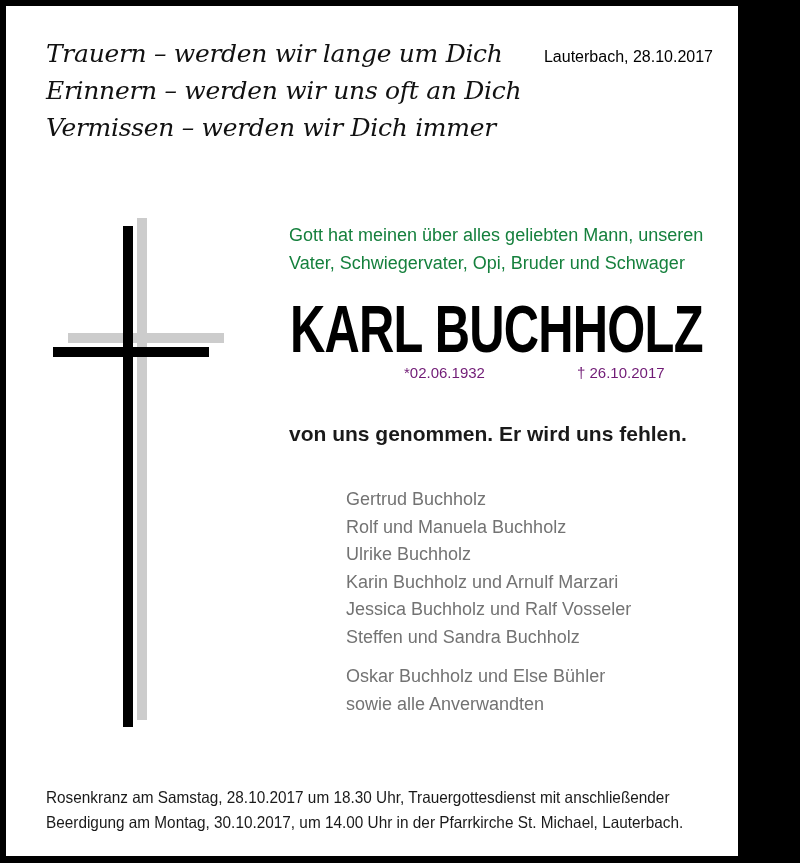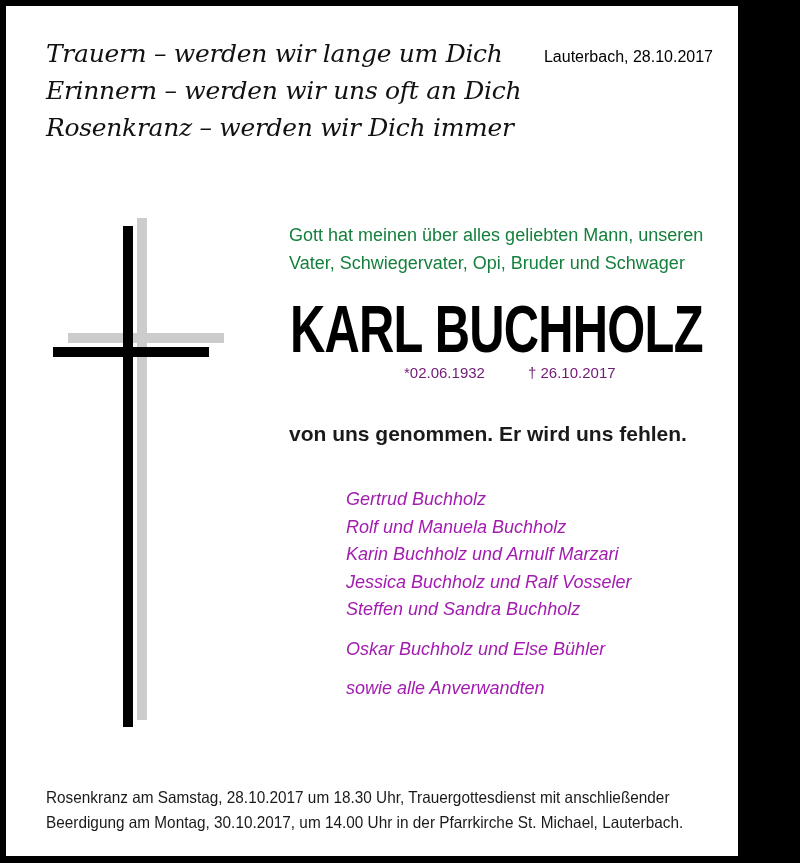--- a/index.html
+++ b/index.html
@@ -63,63 +63,62 @@
     }
 
     .dates {
       position: absolute;
       top: 358px;
       font-size: 15px;
       color: #701a75;
       white-space: nowrap;
     }
     .dates.born { left: 398px; }
-    .dates.died { left: 522px; }
+    .dates.died { left: 571px; }
 
     .closing {
       position: absolute;
       left: 283px; top: 416px;
       font-size: 21px;
       color: #1a1a1a;
       white-space: nowrap;
       font-weight: bold;
     }
 
     .mourners {
       position: absolute;
       left: 340px; top: 480px;
       font-size: 18px;
-      color: #a21caf;
+      color: #737373;
       white-space: nowrap;
-      font-style: italic;
     }
     .mourners .row { height: 27.5px; line-height: 27.5px; }
     .mourners .gap1 { margin-top: 12px; }
-    .mourners .gap2 { margin-top: 12px; }
+    .mourners .gap2 { }
 
     .service {
       position: absolute;
       left: 40px; top: 779px;
       font-size: 16.5px;
       line-height: 25px;
       color: #1a1a1a;
       white-space: nowrap;
       transform: scaleX(0.93);
       transform-origin: left top;
     }
   </style>
 </head>
 <body>
 
 <div class="sheet">
 
   <div class="verse">
     <div>Trauern – werden wir lange um Dich</div>
     <div>Erinnern – werden wir uns oft an Dich</div>
-    <div>Rosenkranz – werden wir Dich immer</div>
+    <div>Vermissen – werden wir Dich immer</div>
   </div>
 
   <div class="place-date">Lauterbach, 28.10.2017</div>
 
   <div>
     <div class="bar gray" style="left:131px; top:212px; width:10px; height:502px;"></div>
     <div class="bar gray" style="left:62px; top:327px; width:156px; height:10px;"></div>
     <div class="bar black" style="left:117px; top:220px; width:10px; height:501px;"></div>
     <div class="bar black" style="left:47px; top:341px; width:156px; height:10px;"></div>
   </div>
@@ -132,20 +131,21 @@
   <div class="name">KARL BUCHHOLZ</div>
 
   <div class="dates born">*02.06.1932</div>
   <div class="dates died">† 26.10.2017</div>
 
   <div class="closing">von uns genommen. Er wird uns fehlen.</div>
 
   <div class="mourners">
     <div class="row">Gertrud Buchholz</div>
     <div class="row">Rolf und Manuela Buchholz</div>
+    <div class="row">Ulrike Buchholz</div>
     <div class="row">Karin Buchholz und Arnulf Marzari</div>
     <div class="row">Jessica Buchholz und Ralf Vosseler</div>
     <div class="row">Steffen und Sandra Buchholz</div>
     <div class="row gap1">Oskar Buchholz und Else Bühler</div>
     <div class="row gap2">sowie alle Anverwandten</div>
   </div>
 
   <div class="service">
     <div>Rosenkranz am Samstag, 28.10.2017 um 18.30 Uhr, Trauergottesdienst mit anschließender</div>
     <div>Beerdigung am Montag, 30.10.2017, um 14.00 Uhr in der Pfarrkirche St. Michael, Lauterbach.</div>

